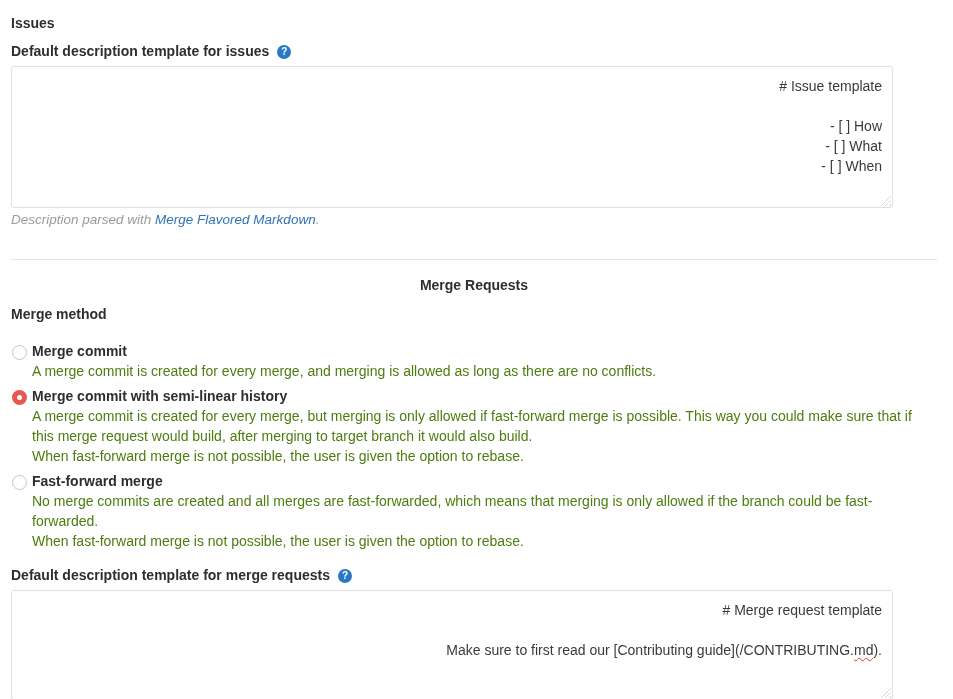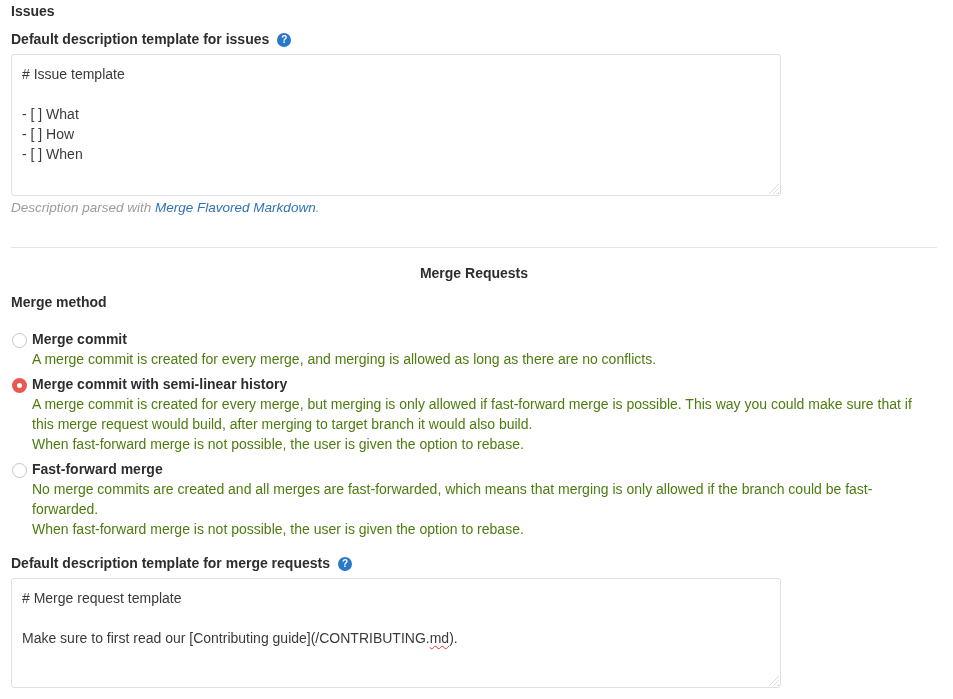--- a/index.html
+++ b/index.html
@@ -4,46 +4,47 @@
 <style>
   * { box-sizing: border-box; }
   html, body { margin: 0; padding: 0; }
   body {
     width: 953px; height: 699px; overflow: hidden;
     background: #ffffff;
     font-family: "Liberation Sans", sans-serif;
     font-size: 14px;
     color: #2e2e2e;
   }
-  .container { margin: 0 16px 16px 11px; padding-top: 4px; }
+  .container { margin: 0 16px 16px 11px; padding-top: 16px; }
 
   .section-heading {
     font-size: 14px; font-weight: 700; color: #2e2e2e;
     line-height: 15px; margin: 0;
   }
   .control-label {
     font-size: 14px; font-weight: 700; color: #2e2e2e;
     line-height: 15px; display: flex; align-items: center; gap: 8px;
   }
   .help-icon {
     display: inline-flex; align-items: center; justify-content: center;
     width: 14px; height: 14px; border-radius: 50%;
     background: #2a79c9; color: #ffffff;
     font-size: 10px; font-weight: 700; line-height: 1;
     cursor: pointer; flex: 0 0 auto;
   }
 
   .template-box {
     position: relative;
-    width: 770px;
+    width: 882px;
     border: 1px solid #e0e0e0; border-radius: 3px;
     background: #ffffff;
     padding: 9px 10px;
     font-size: 14px; color: #3a3a3a;
     cursor: text;
+    text-align: right;
   }
   .template-box.issues-box { height: 142px; margin-top: 7px; }
   .template-box.mr-box { height: 110px; margin-top: 7px; }
   .t-line { min-height: 20px; line-height: 20px; white-space: pre-wrap; }
   .squiggle {
     text-decoration: underline;
     text-decoration-style: wavy;
     text-decoration-color: #d83a3a;
     text-decoration-thickness: 1px;
     text-underline-offset: 2px;
@@ -107,22 +108,22 @@
   <h4 class="section-heading">Issues</h4>
 
   <div class="control-label" style="margin-top:13px;">
     <span>Default description template for issues</span>
     <span class="help-icon">?</span>
   </div>
 
   <div class="template-box issues-box" role="textbox">
     <div class="t-line"># Issue template</div>
     <div class="t-line"></div>
+    <div class="t-line">- [ ] How</div>
     <div class="t-line">- [ ] What</div>
-    <div class="t-line">- [ ] How</div>
     <div class="t-line">- [ ] When</div>
     <div class="resize-handle"></div>
   </div>
 
   <div class="helper-text">
     <span>Description parsed with </span><a href="#">Merge Flavored Markdown</a><span>.</span>
   </div>
 
   <hr class="divider">
 

